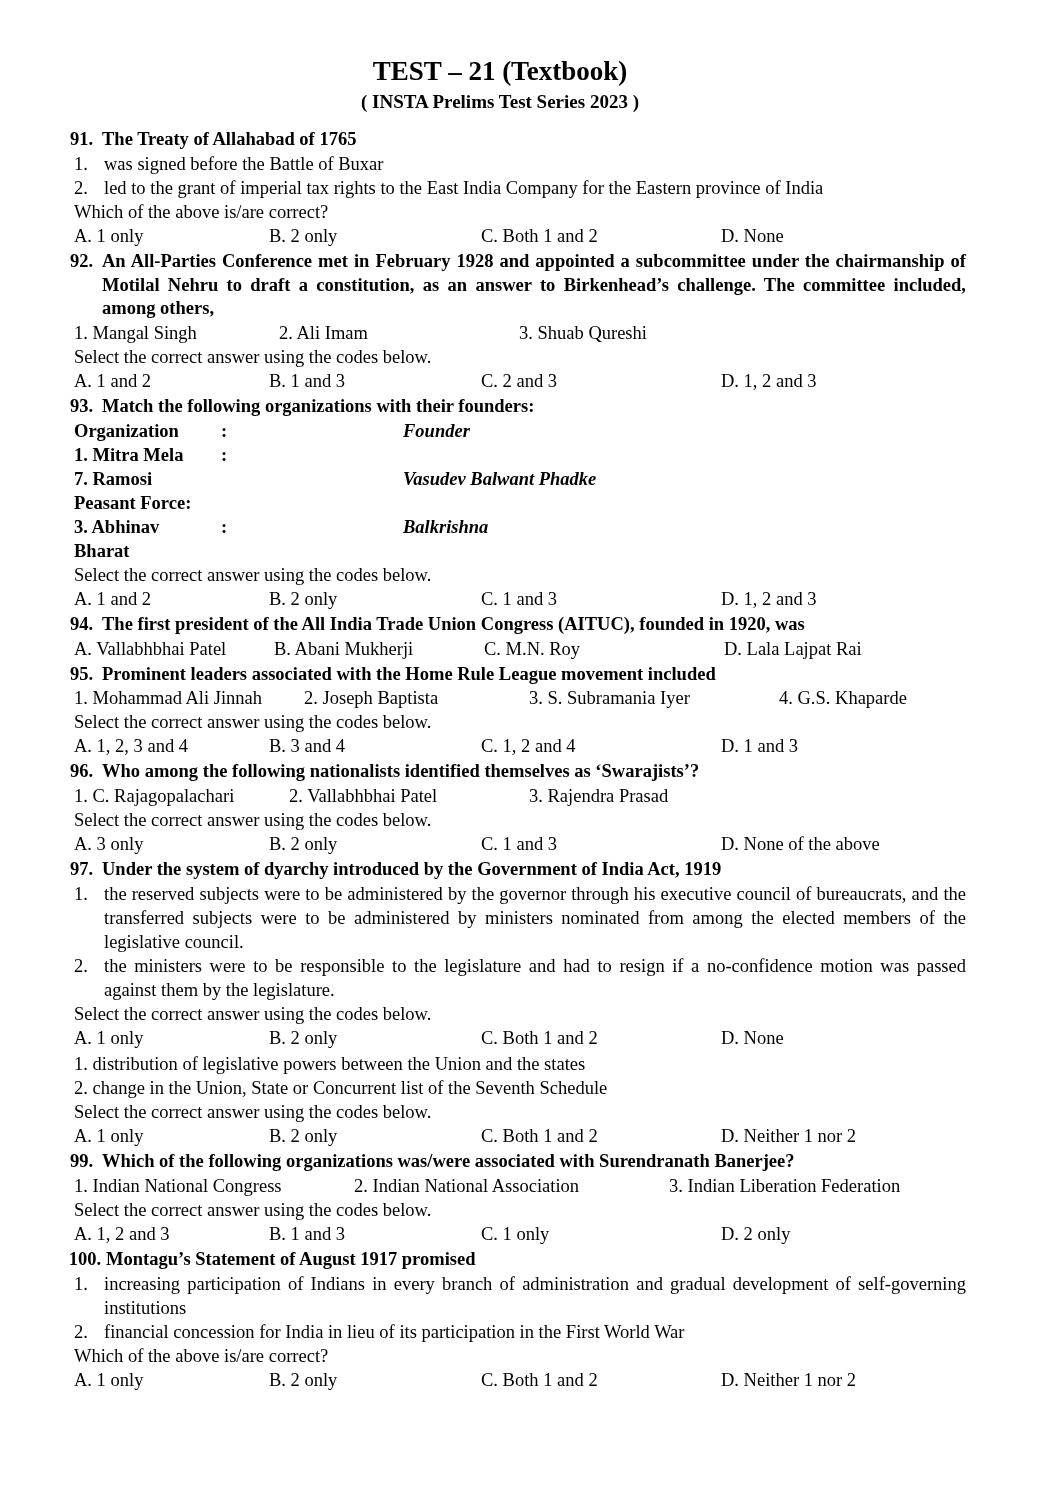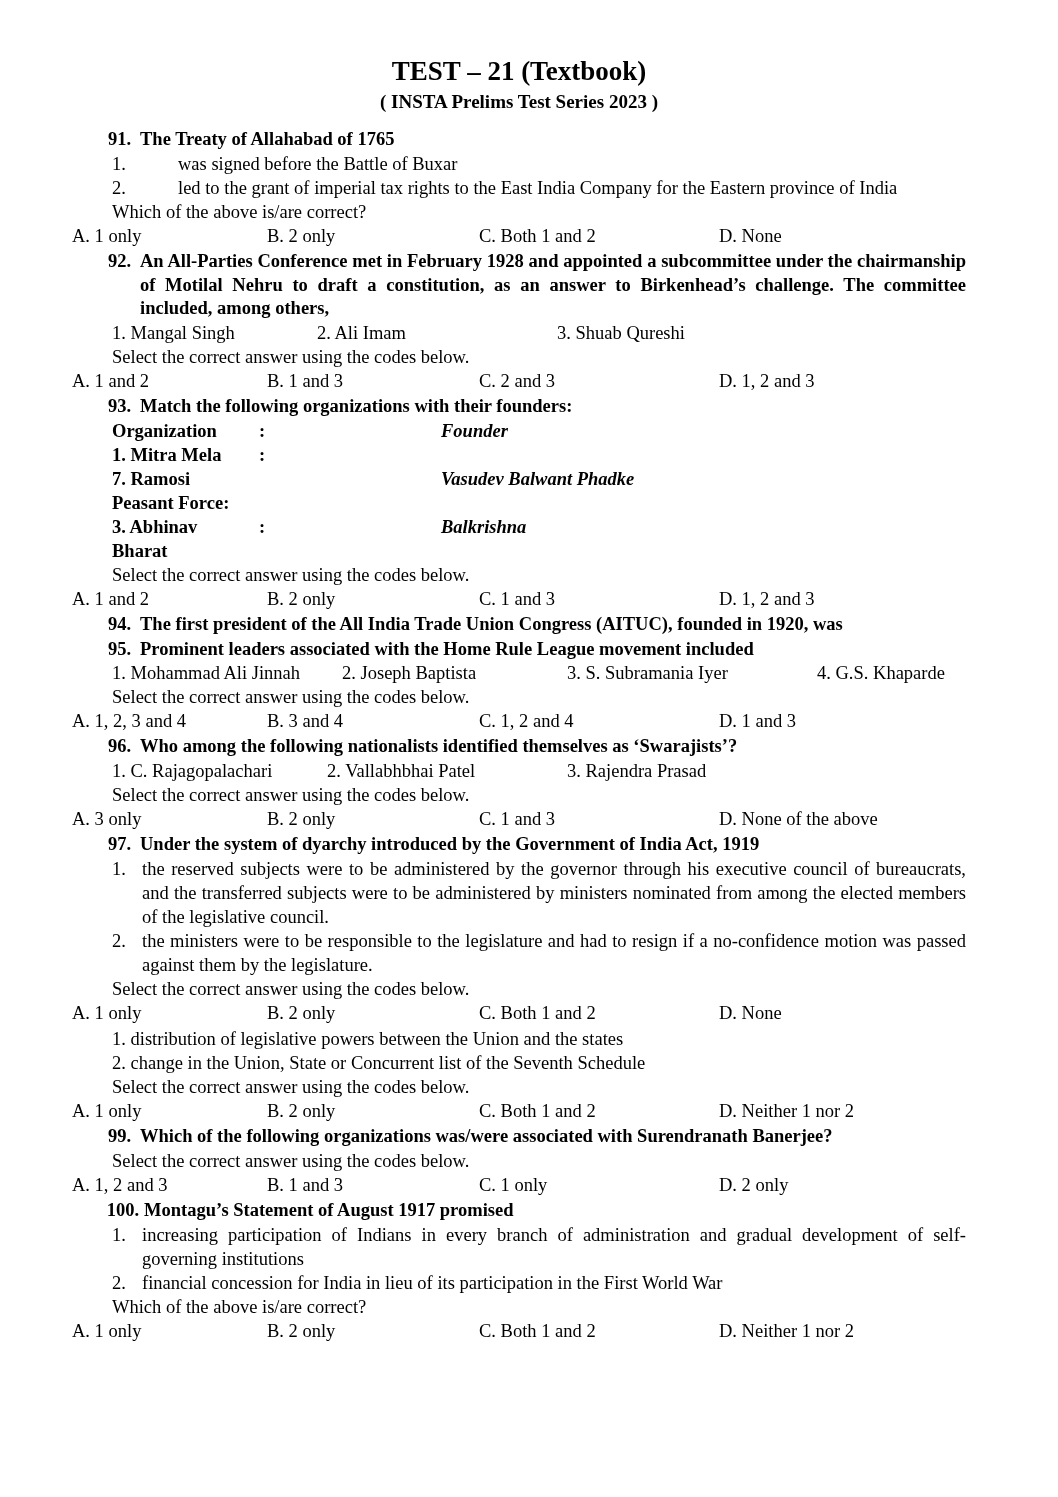--- a/index.html
+++ b/index.html
@@ -9,21 +9,21 @@
   }
   body {
     width: 1058px;
     min-height: 1497px;
     font-family: "Liberation Serif", serif;
     color: #000000;
   }
   .page {
     width: 1024px;
     box-sizing: border-box;
-    padding: 55px 58px 40px 72px;
+    padding: 55px 58px 40px 34px;
   }
   .doc-title {
     text-align: center;
     font-weight: bold;
     font-size: 27px;
     line-height: 1.2;
     margin: 0 0 4px 0;
   }
   .doc-subtitle {
     text-align: center;
@@ -73,35 +73,35 @@
     align-items: flex-start;
     font-size: 18.5px;
     line-height: 1.3;
   }
   .sub-num {
     flex: 0 0 auto;
     width: 30px;
   }
   .sub-text {
     flex: 1 1 auto;
-    margin-left: 36px;
   }
   .inline-items {
     display: flex;
     font-size: 18.5px;
     line-height: 1.3;
     gap: 30px;
   }
   .inline-items > span {
     display: inline-block;
   }
   .options {
     display: flex;
     font-size: 18.5px;
     line-height: 1.35;
+    margin-left: 40px;
   }
   .options > span {
     display: inline-block;
   }
   .opt-a { width: 195px; }
   .opt-b { width: 212px; }
   .opt-c { width: 240px; }
   .opt-d { width: auto; }
   .match-row {
     display: flex;
@@ -229,20 +229,26 @@
       <span class="opt-c">C. 1 and 3</span>
       <span class="opt-d">D. 1, 2 and 3</span>
     </div>
   </div>
 
   <div class="q-block">
     <div class="q-head">
       <span class="q-num bold">94.</span>
       <span class="q-text bold">The first president of the All India Trade Union Congress (AITUC), founded in 1920, was</span>
     </div>
+    <div class="mcq-inline spaced-4a">
+      <span>A. Vallabhbhai Patel</span>
+      <span>B. Abani Mukherji</span>
+      <span>C. M.N. Roy</span>
+      <span>D. Lala Lajpat Rai</span>
+    </div>
   </div>
 
   <div class="q-block">
     <div class="q-head">
       <span class="q-num bold">95.</span>
       <span class="q-text bold">Prominent leaders associated with the Home Rule League movement included</span>
     </div>
     <div class="inline-items body-indent spaced-4a">
       <span>1. Mohammad Ali Jinnah</span>
       <span>2. Joseph Baptista</span>
@@ -311,20 +317,25 @@
       <span class="opt-c">C. Both 1 and 2</span>
       <span class="opt-d">D. Neither 1 nor 2</span>
     </div>
   </div>
 
   <div class="q-block">
     <div class="q-head">
       <span class="q-num bold">99.</span>
       <span class="q-text bold">Which of the following organizations was/were associated with Surendranath Banerjee?</span>
     </div>
+    <div class="inline-items body-indent spaced-3c">
+      <span>1. Indian National Congress</span>
+      <span>2. Indian National Association</span>
+      <span>3. Indian Liberation Federation</span>
+    </div>
     <div class="select-line">Select the correct answer using the codes below.</div>
     <div class="options">
       <span class="opt-a">A. 1, 2 and 3</span>
       <span class="opt-b">B. 1 and 3</span>
       <span class="opt-c">C. 1 only</span>
       <span class="opt-d">D. 2 only</span>
     </div>
   </div>
 
   <div class="q-block">

